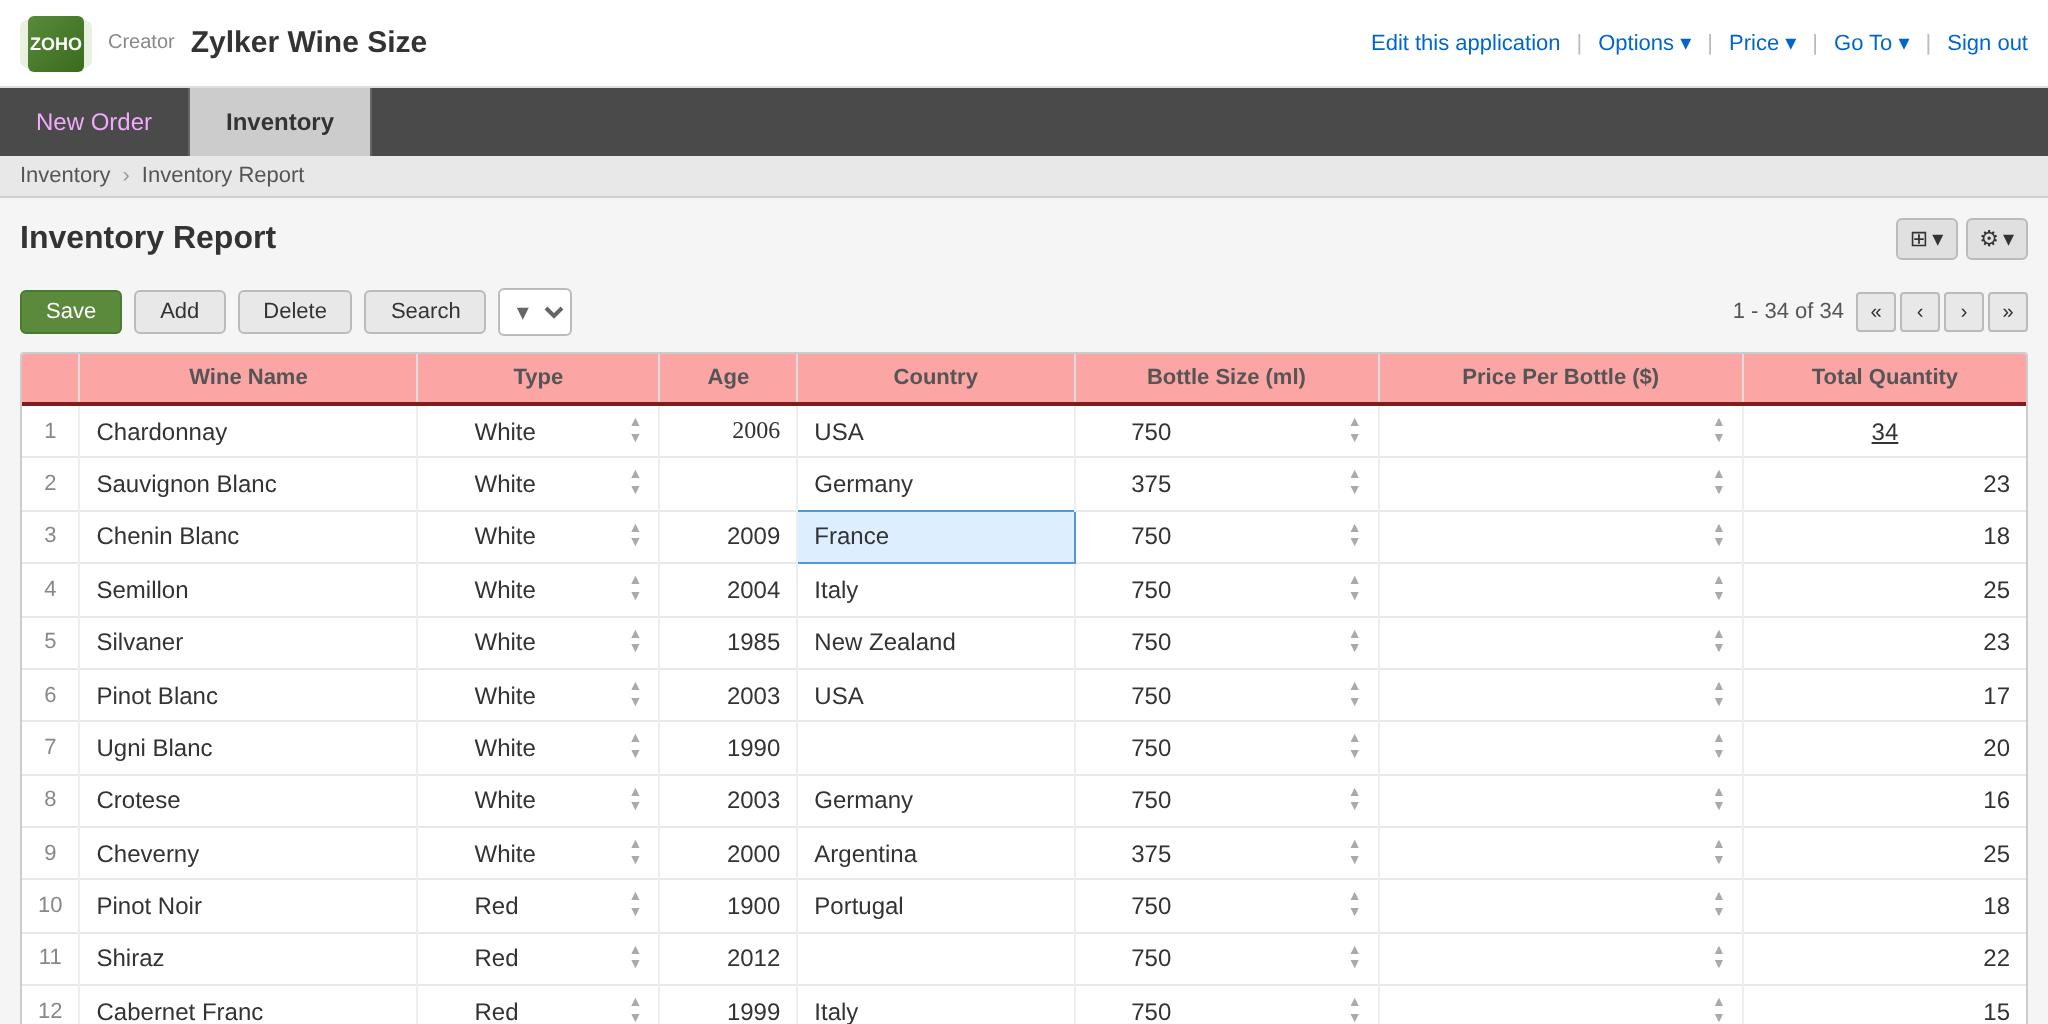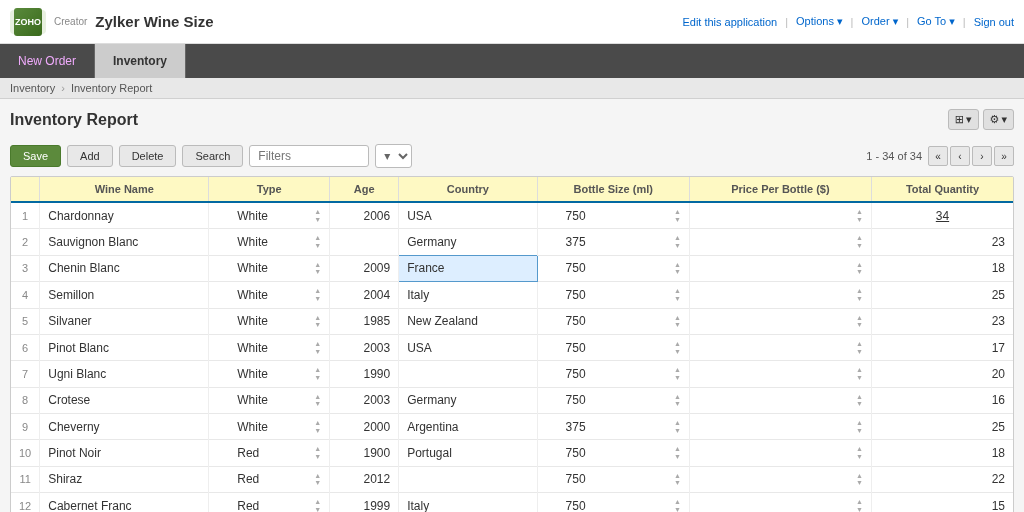--- a/index.html
+++ b/index.html
@@ -42,21 +42,21 @@
     .filter-dropdown { border: 1px solid #bbb; border-radius: 3px; padding: 3px 4px; font-size: 12px; background: #fff; color: #666; }
 
     
     .pagination { display: flex; align-items: center; gap: 2px; font-size: 11px; }
     .pagination .page-info { margin-right: 4px; color: #555; }
     .page-btn { border: 1px solid #bbb; background: #e8e8e8; border-radius: 2px; width: 20px; height: 20px; display: flex; align-items: center; justify-content: center; cursor: pointer; font-size: 10px; }
 
     
     .table-wrapper { background: #fff; border: 1px solid #ccc; border-radius: 2px; overflow: hidden; }
     table { width: 100%; border-collapse: collapse; font-size: 12px; }
-    thead tr { background: #fef9c3; border-bottom: 2px solid #0369a1; }
+    thead tr { background: #fca5a5; border-bottom: 2px solid #7f1d1d; }
     thead th { padding: 6px 8px; text-align: center; color: #555; font-weight: bold; border-right: 1px solid #ddd; font-size: 11px; white-space: nowrap; }
     thead th:last-child { border-right: none; }
     tbody tr { border-bottom: 1px solid #e8e8e8; background: #fff; }
     tbody td { padding: 5px 8px; border-right: 1px solid #eee; color: #333; }
     tbody td:last-child { border-right: none; }
     td.num { color: #888; font-size: 11px; text-align: center; width: 24px; }
     .cell-type, .cell-age, .cell-bottle, .cell-price { display: flex; align-items: center; justify-content: space-between; margin-left: 20px; }
     .spin-arrows { display: flex; flex-direction: column; margin-left: 2px; }
     .spin-arrow { font-size: 7px; line-height: 1.1; color: #aaa; cursor: pointer; }
     .highlighted { background: #ddeeff !important; border: 1px solid #5599cc; }
@@ -76,21 +76,21 @@
     <div>
       <div style="font-size:10px;color:#888;">Creator</div>
     </div>
     <span style="font-size:15px;font-weight:bold;color:#333;">Zylker Wine Size</span>
   </div>
   <div class="top-actions">
     <span>Edit this application</span>
     <span class="sep">|</span>
     <span><span>Options</span> <span>▾</span></span>
     <span class="sep">|</span>
-    <span><span>Order</span> <span>▾</span></span>
+    <span><span>Price</span> <span>▾</span></span>
     <span class="sep">|</span>
     <span><span>Go To</span> <span>▾</span></span>
     <span class="sep">|</span>
     <span>Sign out</span>
   </div>
 </div>
 
 <div class="nav-bar">
   <div class="nav-item">New Order</div>
   <div class="nav-item active">Inventory</div>
@@ -115,21 +115,20 @@
         <span>▾</span>
       </div>
     </div>
   </div>
 
   <div class="toolbar">
     <button class="btn save">Save</button>
     <button class="btn">Add</button>
     <button class="btn">Delete</button>
     <button class="btn">Search</button>
-    <input class="filter-input" placeholder="Filters" style="">
     <select class="filter-dropdown">
       <option>▾</option>
     </select>
     <div class="toolbar-right">
       <div class="pagination">
         <span class="page-info">1 - 34 of 34</span>
         <div class="page-btn">«</div>
         <div class="page-btn">‹</div>
         <div class="page-btn">›</div>
         <div class="page-btn">»</div>
@@ -157,21 +156,21 @@
     <td>Chardonnay</td>
     <td>
       <div class="cell-type">
         <span>White</span>
         <div class="spin-arrows">
           <span class="spin-arrow">▲</span>
           <span class="spin-arrow">▼</span>
         </div>
       </div>
     </td>
-    <td style="text-align:right;">2006</td>
+    <td style="text-align:right;font-family:Liberation Serif, serif;">2006</td>
     <td>USA</td>
     <td>
       <div class="cell-bottle">
         <span>750</span>
         <div class="spin-arrows">
           <span class="spin-arrow">▲</span>
           <span class="spin-arrow">▼</span>
         </div>
       </div>
     </td>

